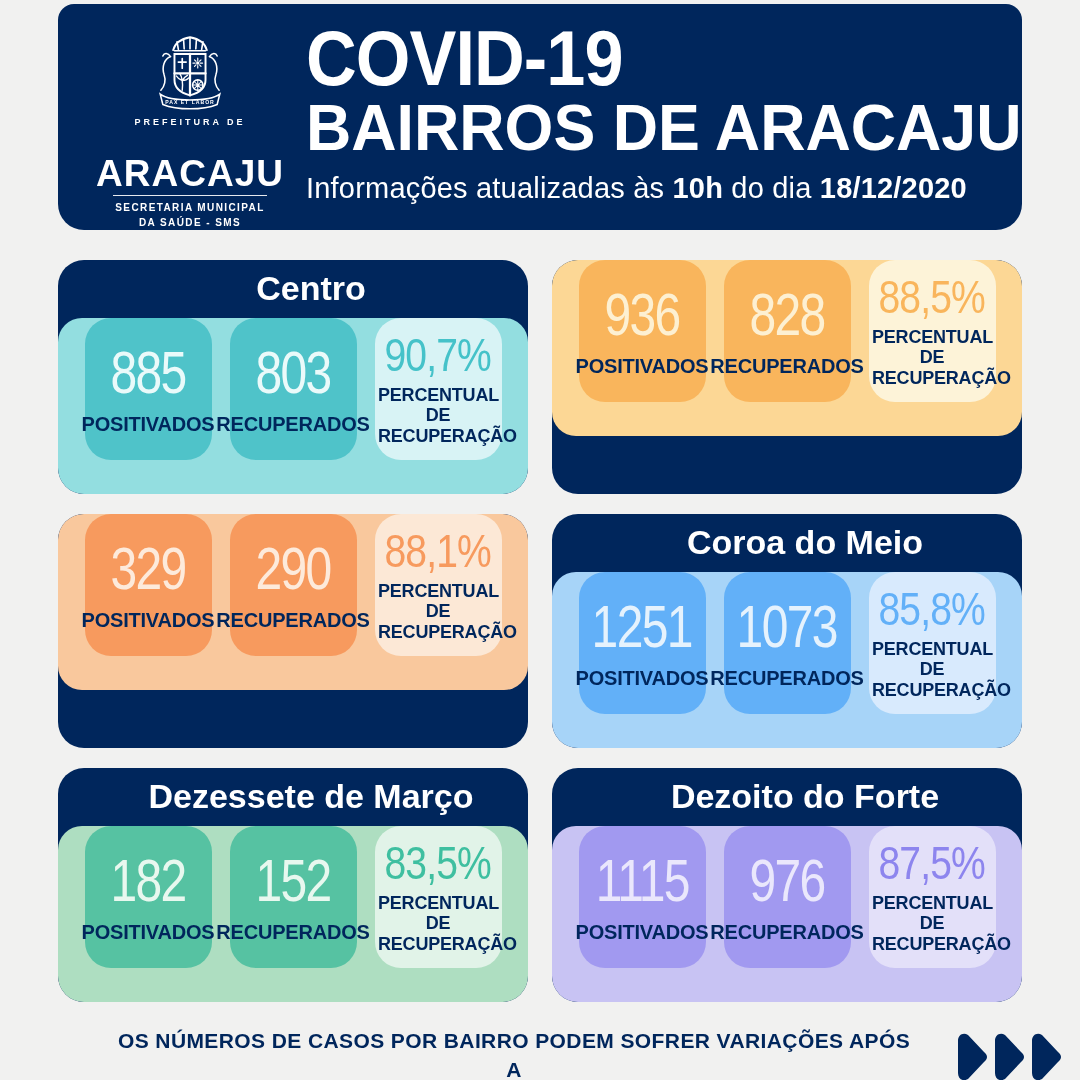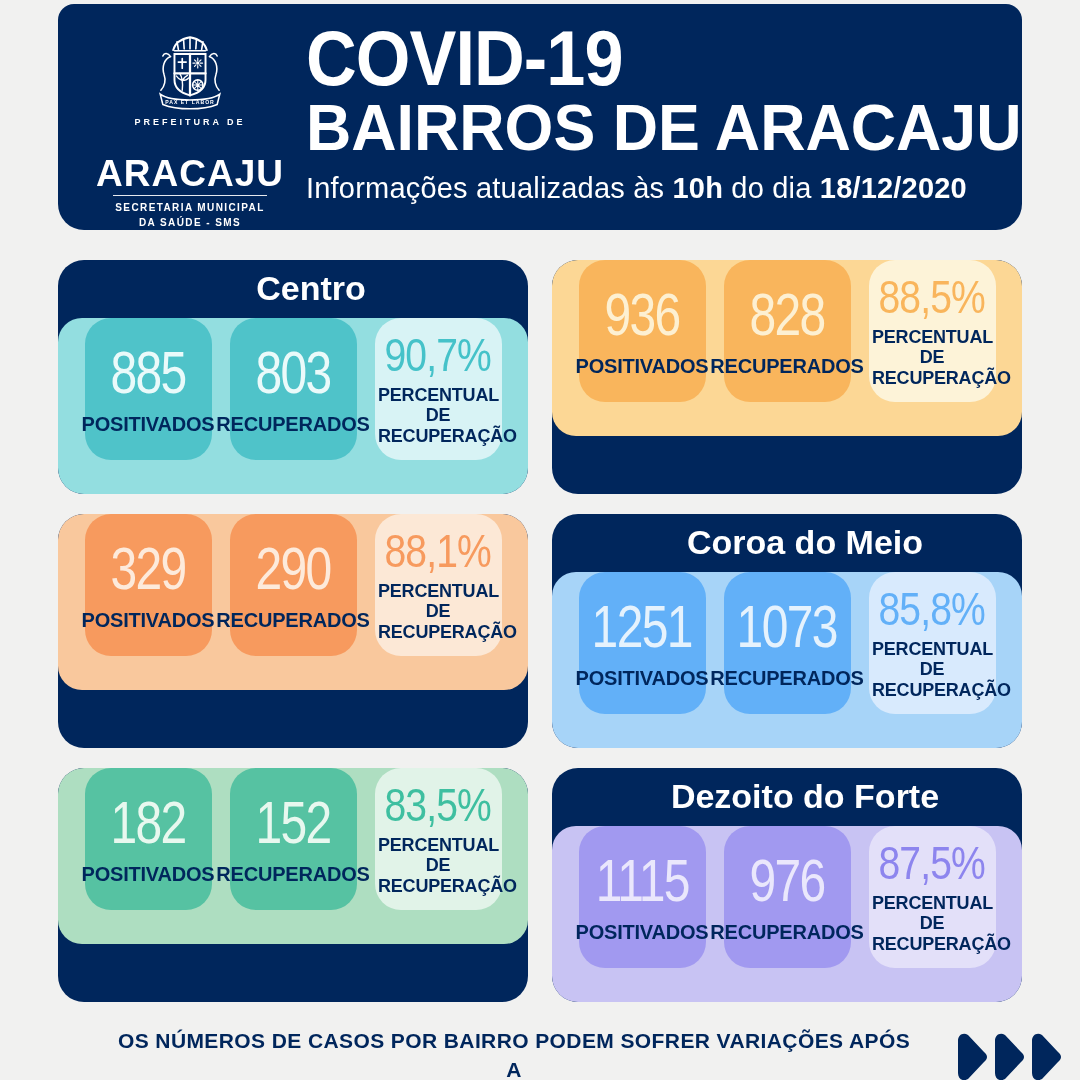--- a/index.html
+++ b/index.html
@@ -177,20 +177,21 @@
         <div class="stat-label">RECUPERADOS</div>
       </div>
       <div class="stat-box pct">
         <div class="pct-number">85,8%</div>
         <div class="pct-label">PERCENTUAL DE RECUPERAÇÃO</div>
       </div>
     </div>
   </section>
 
   <section class="card" style="--body: #aedec1; --box: #56c2a2; --num: #e8f8ef; --pctbg: #e1f3e8; --pct: #3ebfa0;">
+    <h2 class="card-title">Dezessete de Março</h2>
     <div class="card-body">
       <div class="stat-box">
         <div class="stat-number">182</div>
         <div class="stat-label">POSITIVADOS</div>
       </div>
       <div class="stat-box">
         <div class="stat-number">152</div>
         <div class="stat-label">RECUPERADOS</div>
       </div>
       <div class="stat-box pct">

